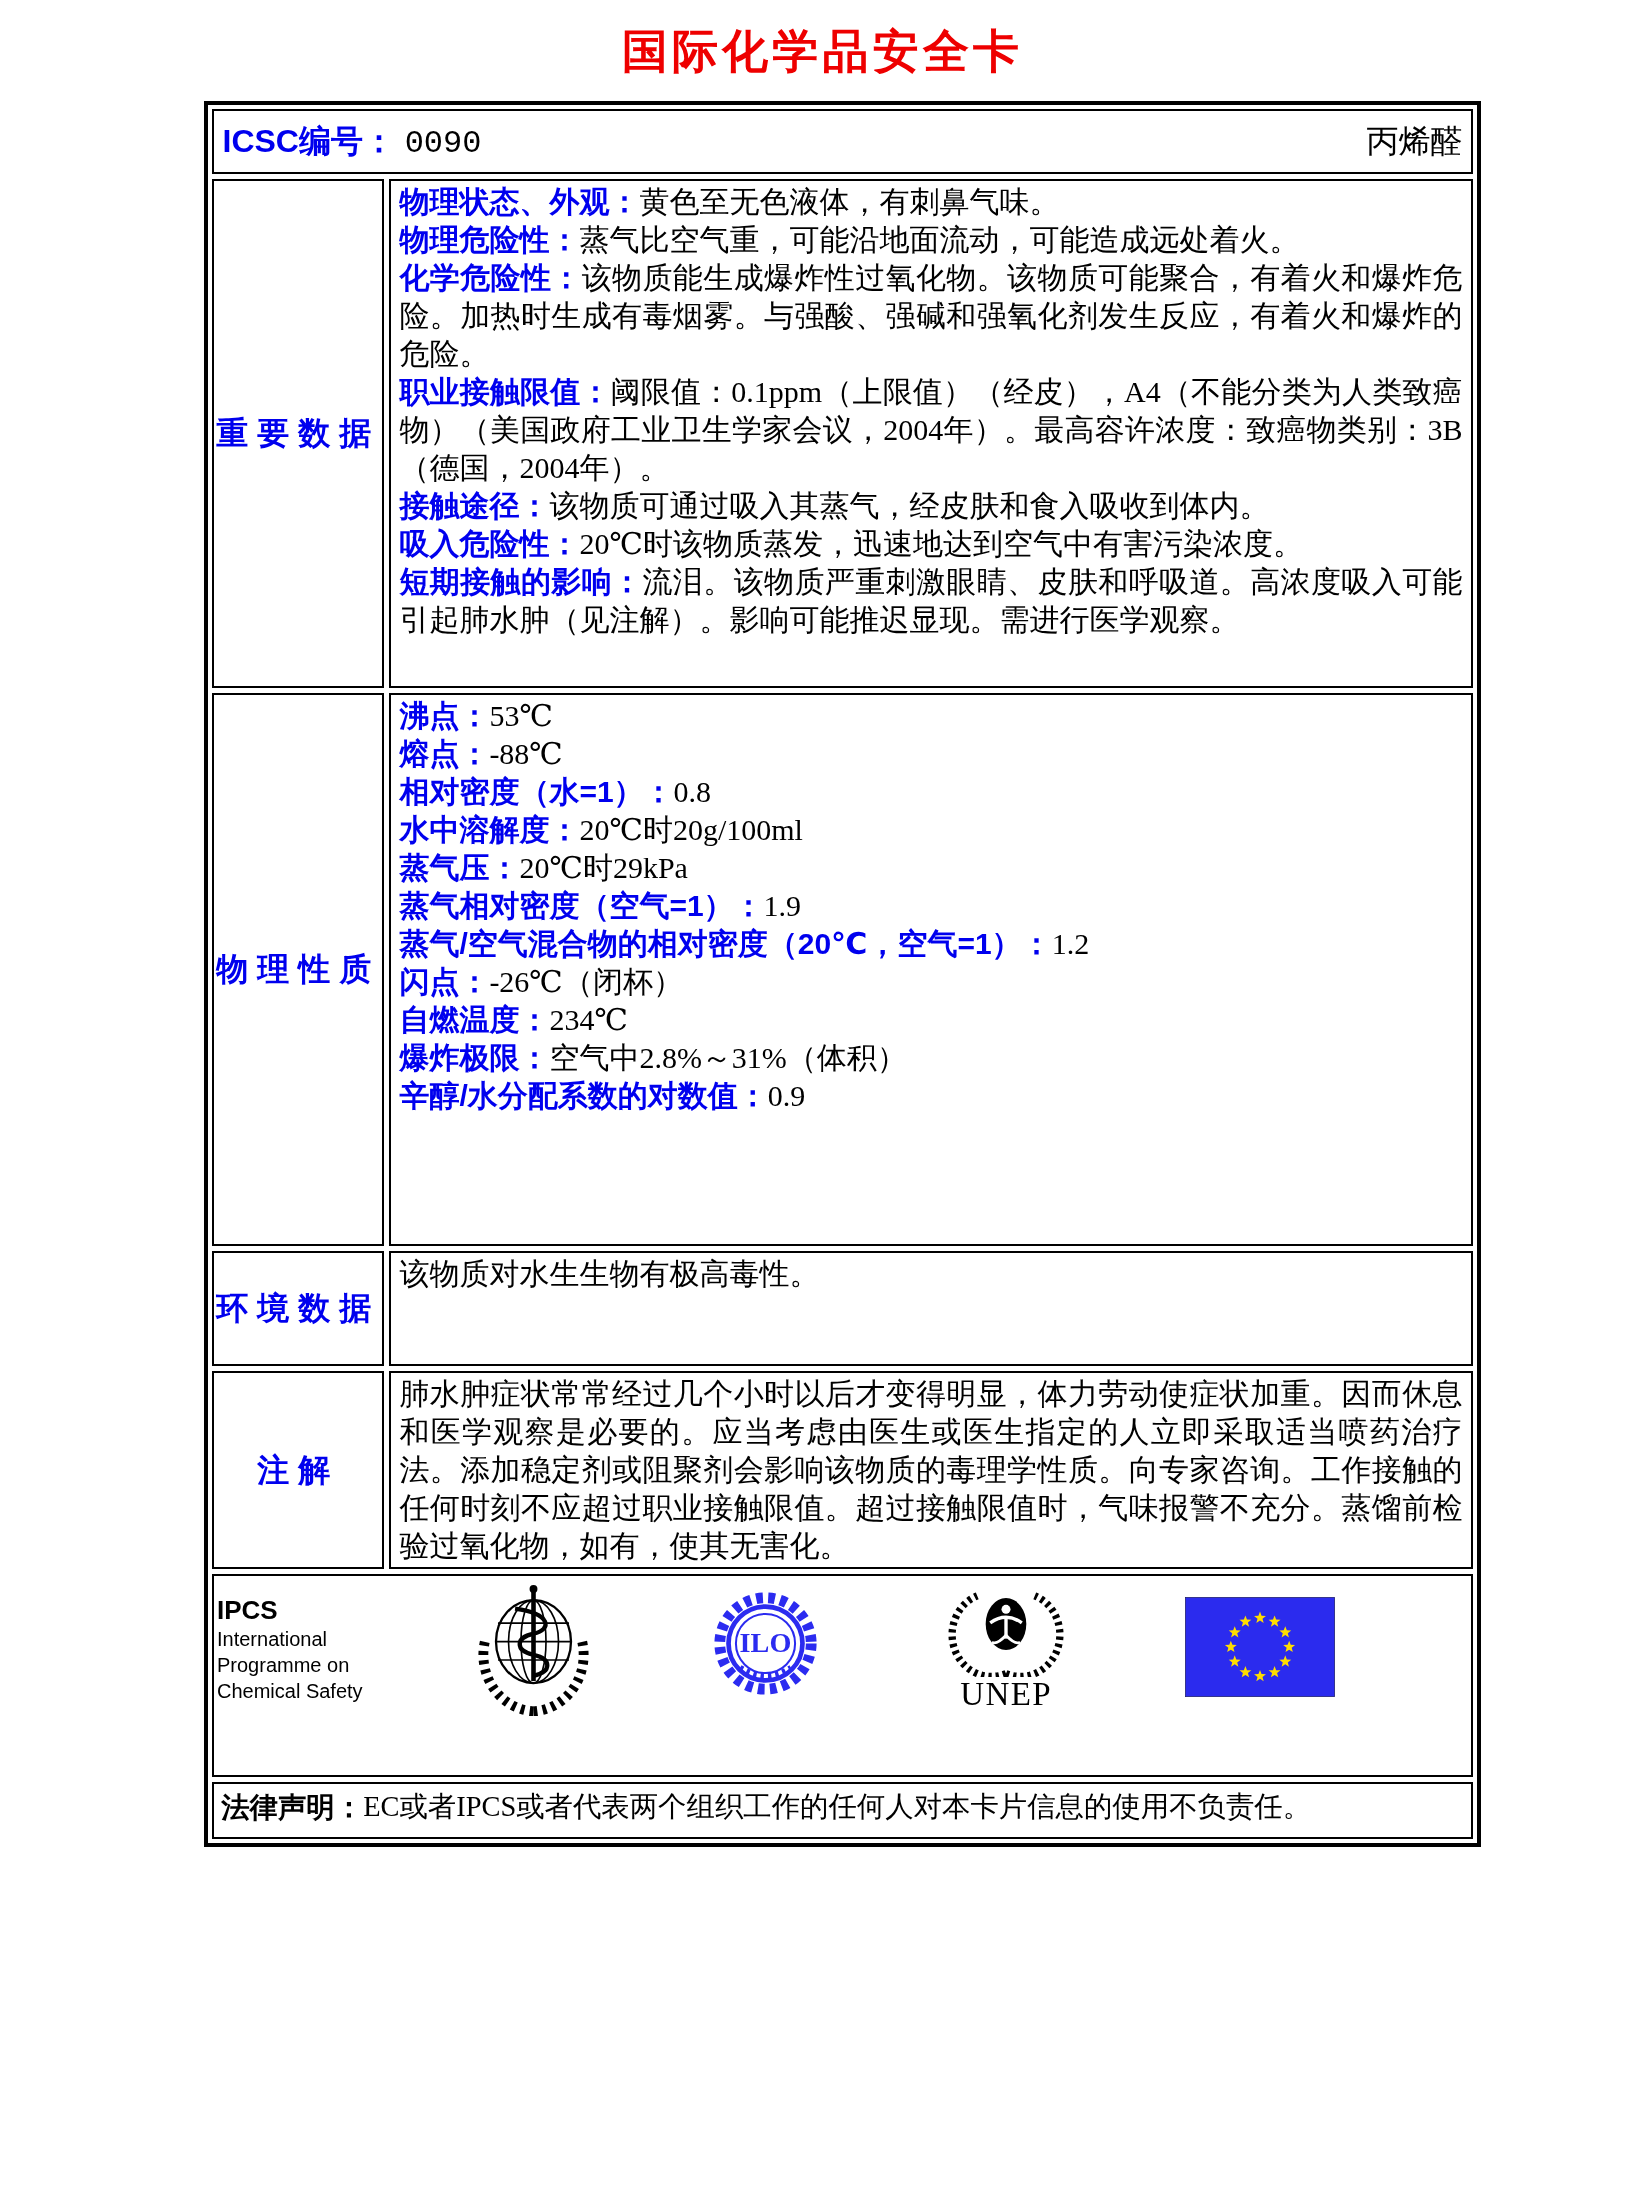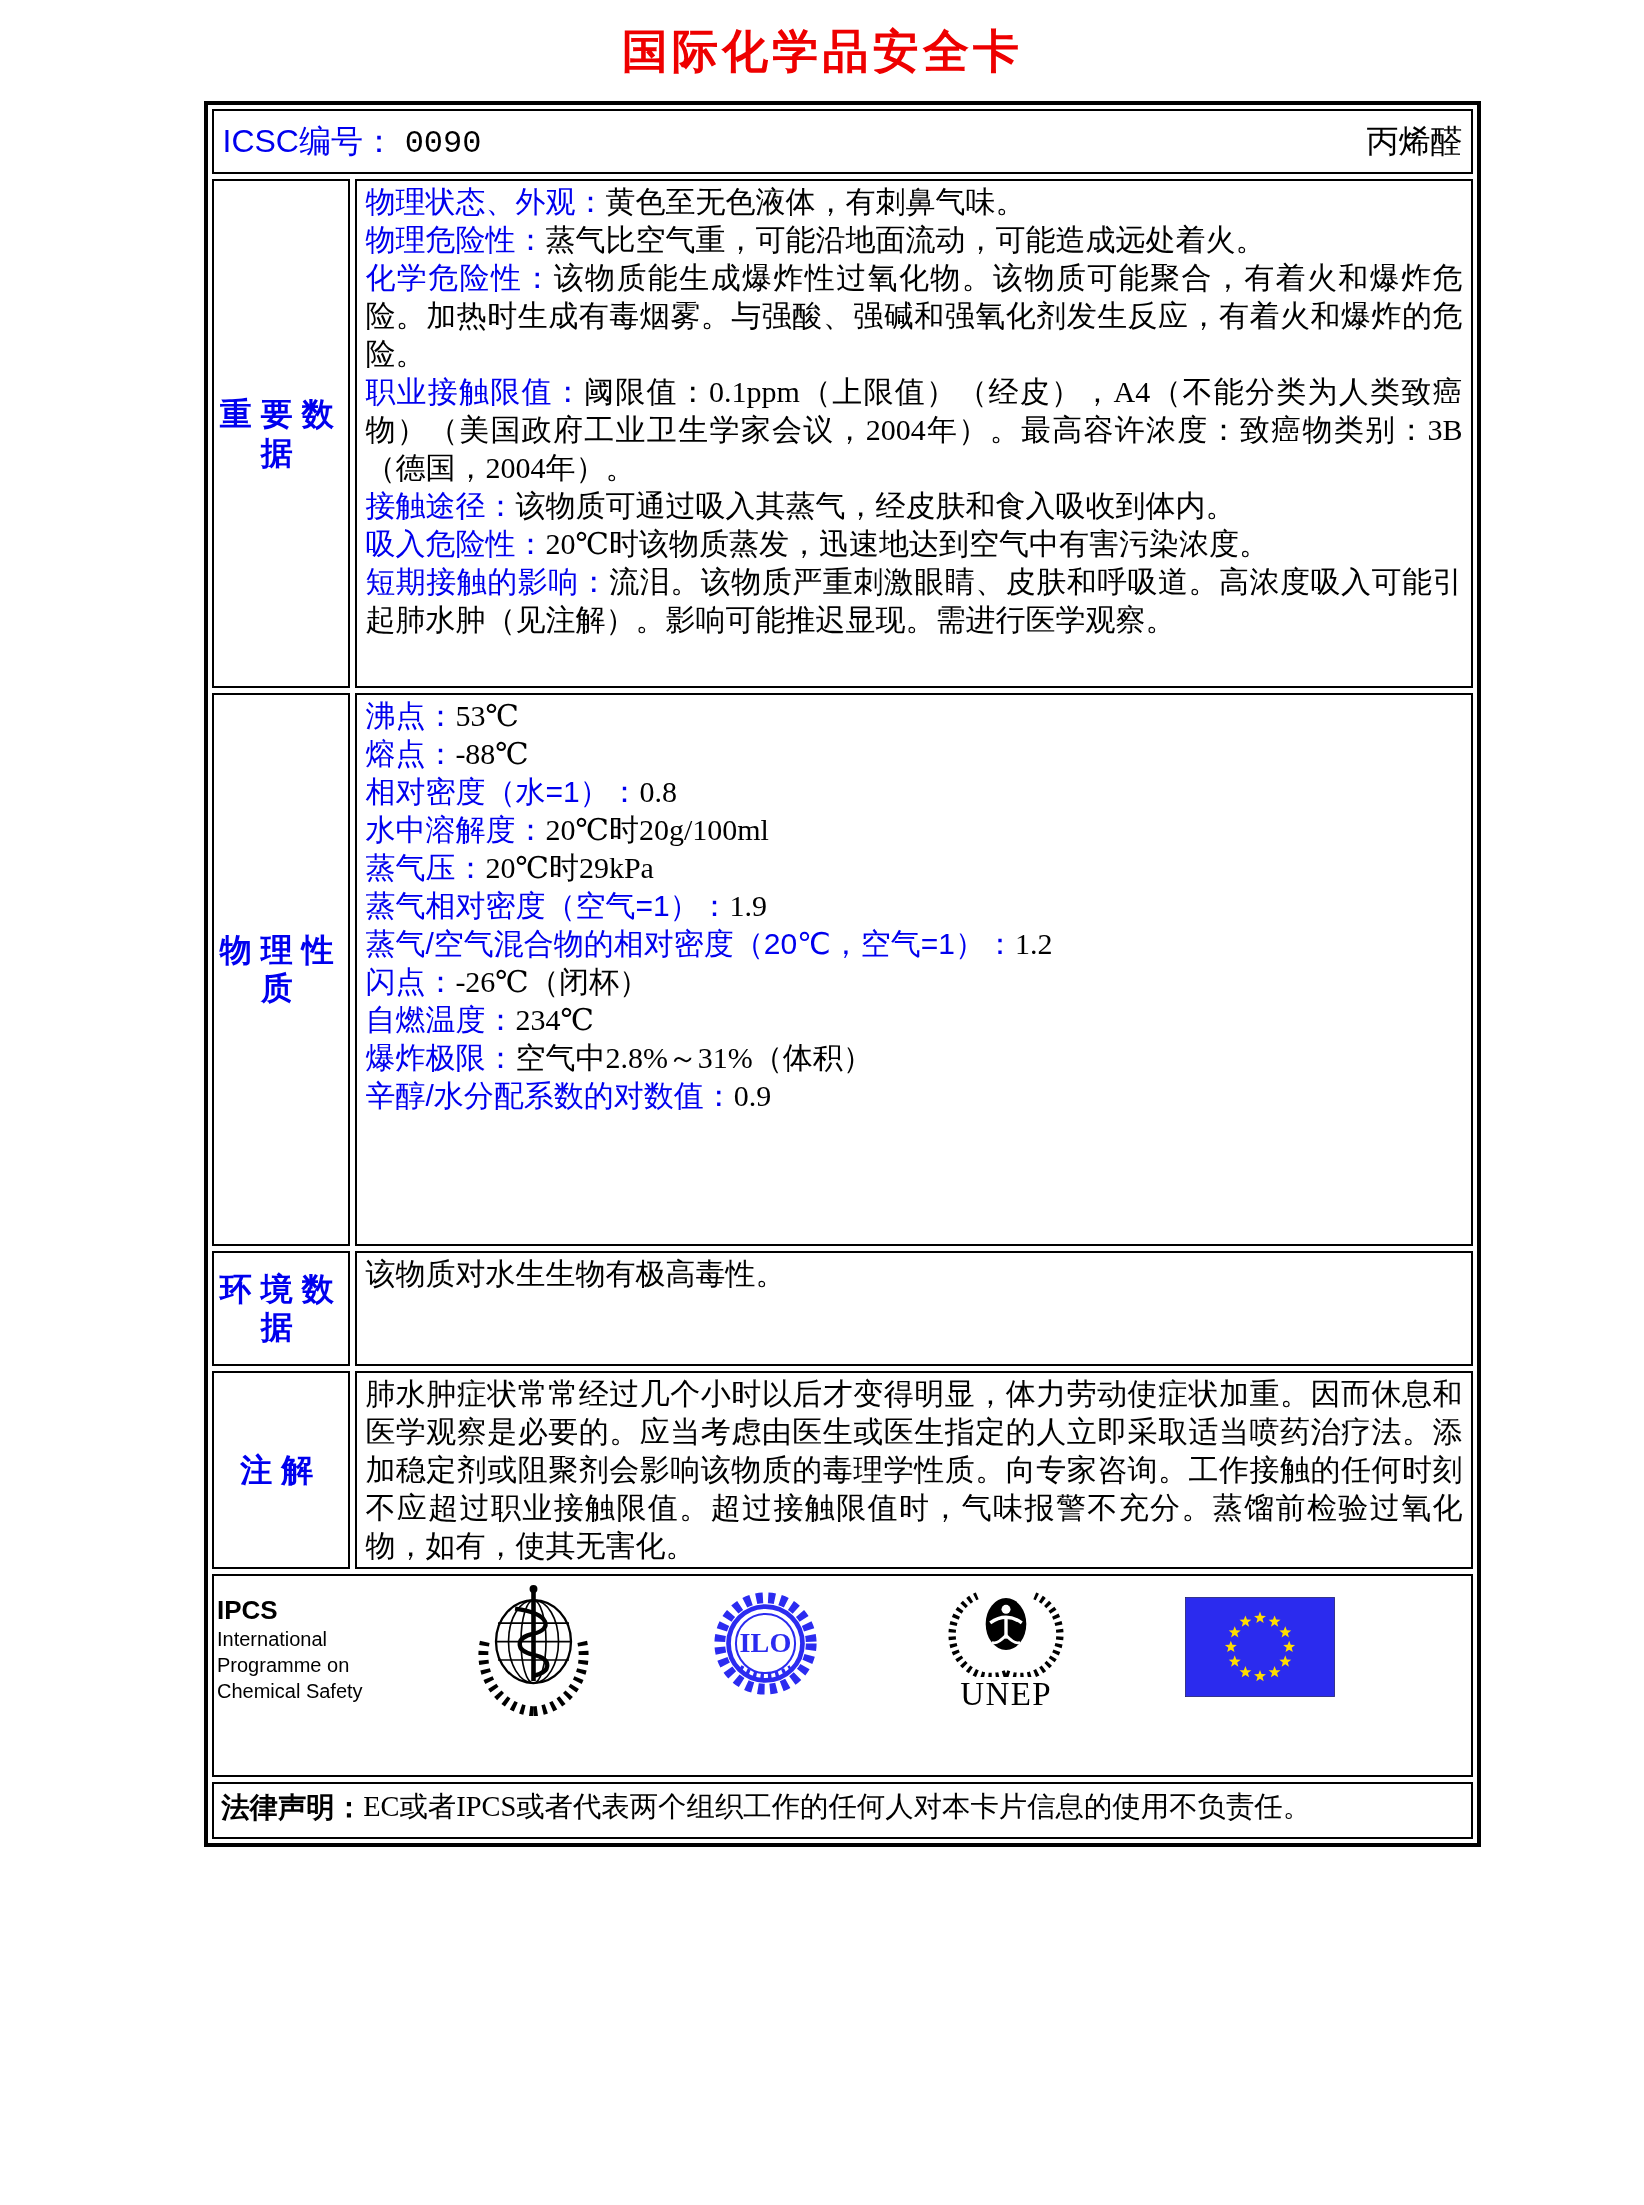--- a/index.html
+++ b/index.html
@@ -6,26 +6,26 @@
   body{width:1645px;height:2205px;position:relative;
        font-family:"Liberation Serif","DejaVu Serif",serif;color:#000;}
   .page-title{margin:21px 0 0 0;text-align:center;color:#EE0000;
       font-family:"DejaVu Sans","Liberation Sans",sans-serif;
       font-weight:bold;font-size:46px;letter-spacing:4.2px;}
   .card{box-sizing:border-box;width:1277px;margin:18px 0 0 204px;
       border:4.2px solid #000;padding:4.2px;background:#fff;}
   .row{display:flex;gap:4.9px;margin-bottom:4.9px;align-items:stretch;}
   .row:last-child{margin-bottom:0;}
   .cell{box-sizing:border-box;border:2.1px solid #000;background:#fff;}
-  .label-cell{width:138px;flex:none;display:flex;align-items:center;justify-content:center;
+  .label-cell{width:172px;flex:none;display:flex;align-items:center;justify-content:center;
       color:#0000EE;font-family:"Liberation Sans","DejaVu Sans",sans-serif;
       font-weight:bold;font-size:32px;letter-spacing:9px;text-align:center;line-height:1.2;}
   .content-cell{flex:1;padding:2.1px 8.3px;font-size:30px;line-height:38px;text-align:justify;}
   .content-cell p{margin:0;}
-  .k{color:#0000EE;font-family:"Liberation Sans","DejaVu Sans",sans-serif;font-weight:normal;}
+  .k{color:#0000EE;font-family:"Liberation Sans","DejaVu Sans",sans-serif;font-weight:bold;}
   .kb{font-family:Liberation Sans, sans-serif;font-weight:bold;}
   
   .row-icsc .cell{flex:1;display:flex;align-items:center;justify-content:space-between;
       min-height:65px;padding:0 8.3px;font-size:32px;}
   .row-icsc .num{font-family:"Liberation Mono","DejaVu Sans Mono",monospace;margin-left:9.7px;text-align:right;}
   .row-important{min-height:509px;}
   .row-physical{min-height:553px;}
   .row-environ{min-height:115px;}
   .row-notes{min-height:196px;}
   .row-addinfo{min-height:50px;}

